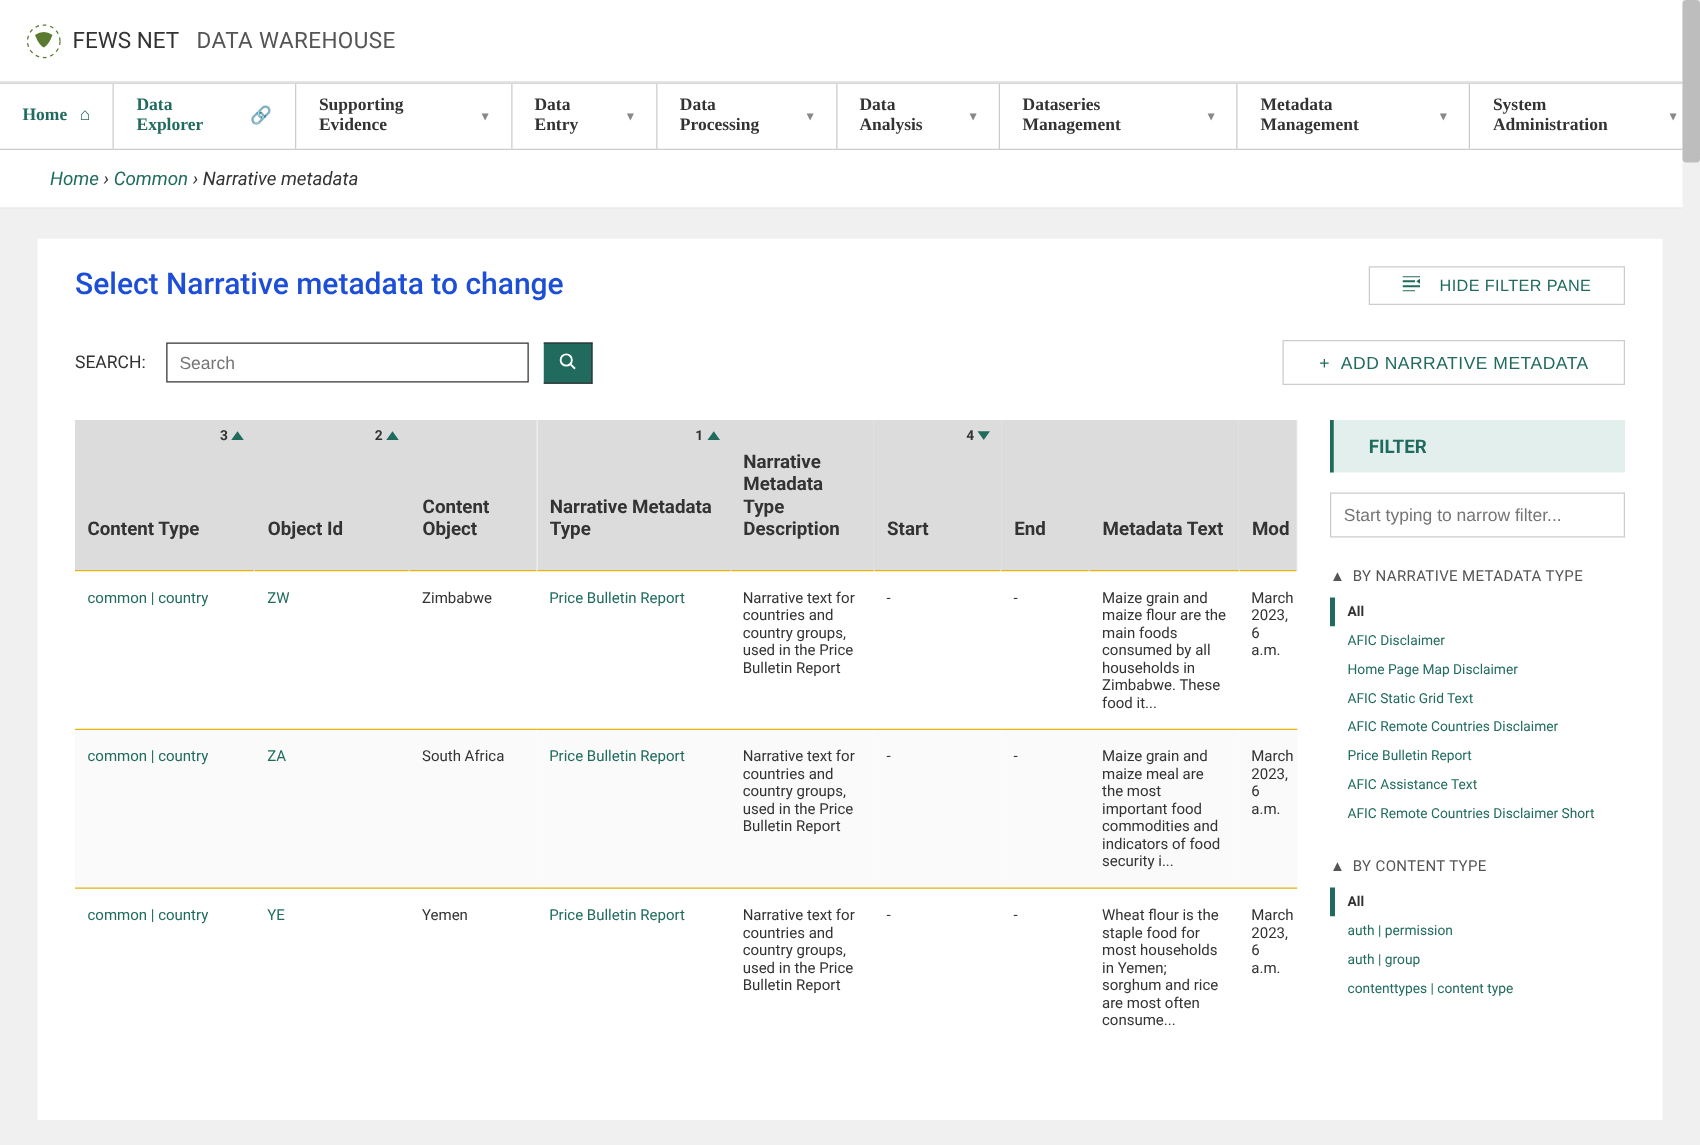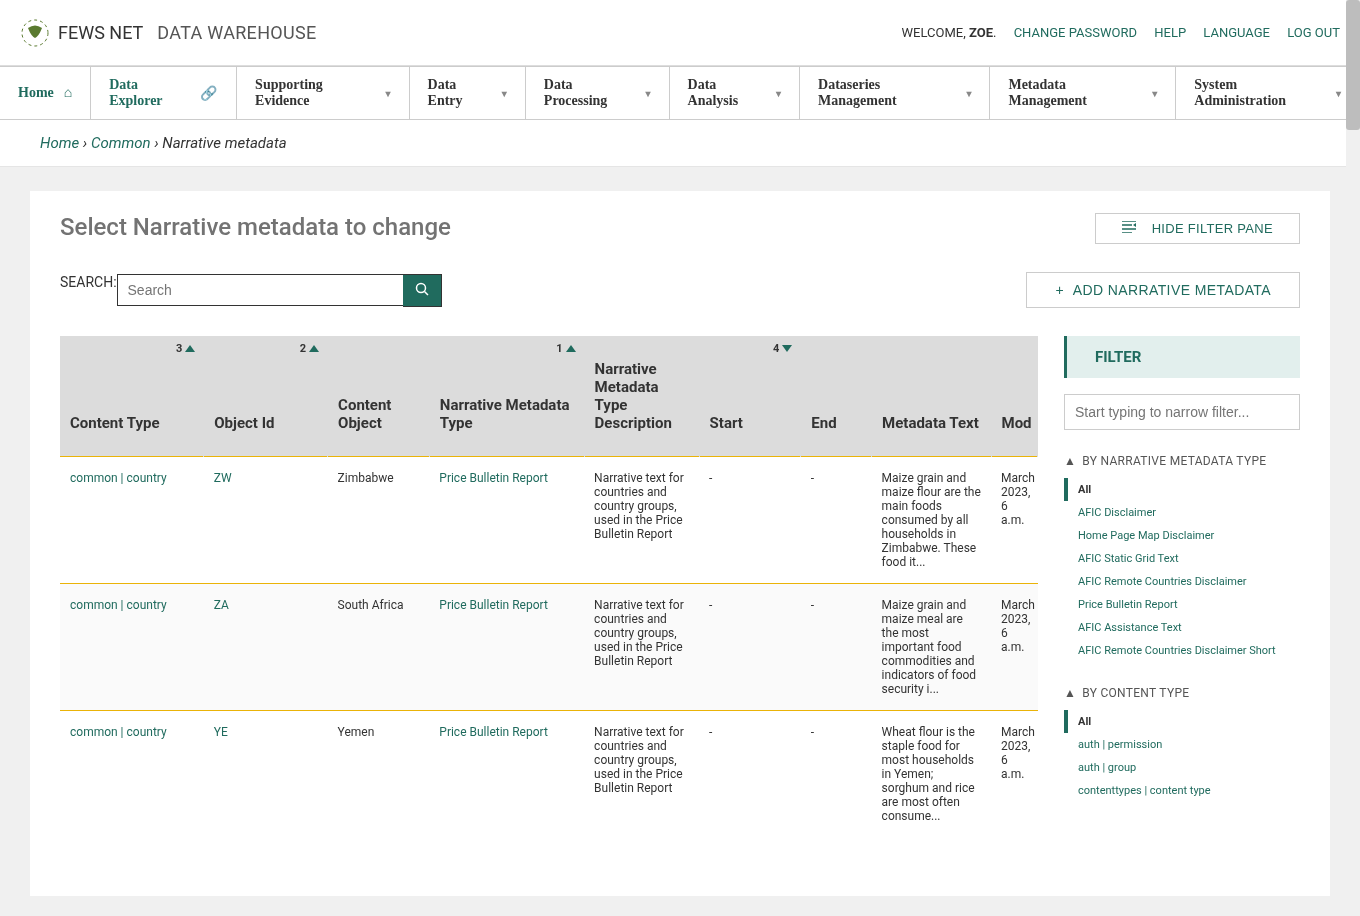--- a/index.html
+++ b/index.html
@@ -58,38 +58,38 @@
   font-style:italic;
 }
 .breadcrumb .crumb { color: #206b5e; cursor: pointer; }
 .pagewrap {
   margin: 24px 30px;
   background: #fff;
   padding: 22px 30px;
   min-height: 720px;
 }
 .page-head { display:flex; justify-content: space-between; align-items:flex-start; }
-.page-title { font-size: 24px; color: #737373; font-weight: 500; }
+.page-title { font-size: 24px; color: #1d4ed8; font-weight: 500; }
 .hide-filter-btn {
   border: 1px solid #ccc;
   padding: 7px 26px;
   color: #206b5e;
   background: #fff;
   font-size: 13px;
   letter-spacing: .3px;
   display:flex;align-items:center;gap:16px;
   cursor:pointer;
 }
 .controls-row {
   display:flex;
   justify-content: space-between;
   align-items: center;
   margin-top: 28px;
 }
-.search-block { display:flex; align-items:flex-start; gap:0; }
+.search-block { display:flex; align-items:center; gap:16px; }
 .search-label { font-size: 14px; color:#333; }
 .search-input {
   border: 1.5px solid #333;
   padding: 7px 10px;
   width: 290px;
   font-size: 14px;
 }
 .search-btn {
   background: #206b5e;
   color: #fff;
@@ -205,27 +205,20 @@
 <div class="header">
   <div class="logo-block">
     <span class="logo-icon">
       <svg width="30" height="30" viewBox="0 0 30 30">
         <circle cx="15" cy="15" r="13" fill="none" stroke="#5a7a2f" stroke-width="1" stroke-dasharray="3 3"></circle>
         <path d="M8 10 Q15 5 22 10 Q19 18 15 20 Q11 18 8 10" fill="#5a7a2f"></path>
       </svg>
     </span>
     <span class="logo-text">FEWS NET</span>
     <span class="logo-sub">DATA WAREHOUSE</span>
-  </div>
-  <div class="userbar">
-    <span>WELCOME, </span><span class="username">ZOE</span><span>.</span>
-    <span class="link">CHANGE PASSWORD</span>
-    <span class="link">HELP</span>
-    <span class="link">LANGUAGE</span>
-    <span class="link">LOG OUT</span>
   </div>
 </div>
 
 <div class="navbar">
   <div class="nav-item active">
     <span>Home</span>
     <span>⌂</span>
   </div>
   <div class="nav-item active">
     <span>Data Explorer</span>

